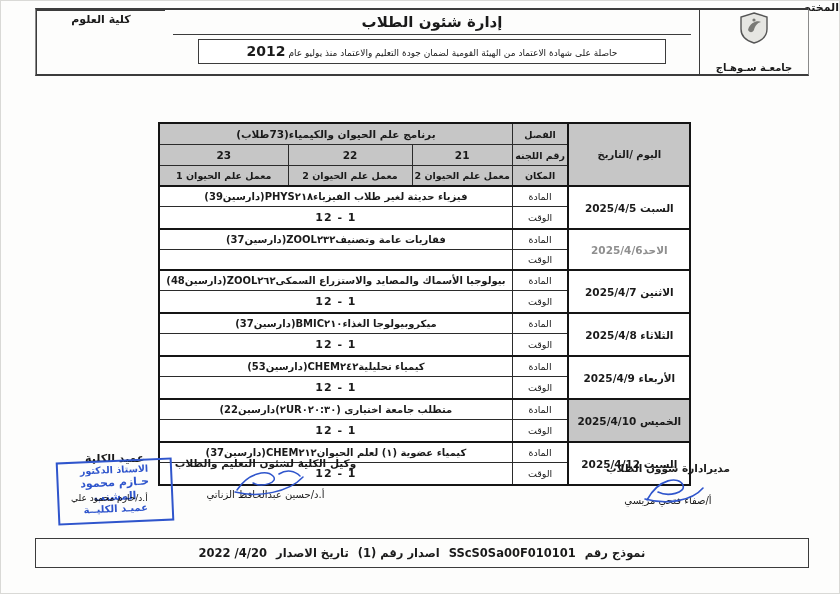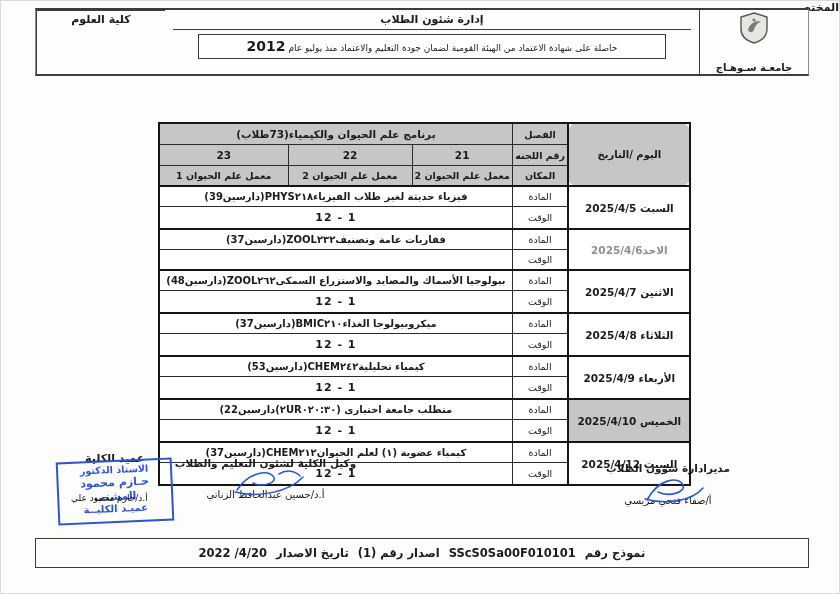--- a/index.html
+++ b/index.html
@@ -11,21 +11,21 @@
 
   
   .hdr{position:absolute;left:34px;top:7px;width:772px;height:64px;
     border-top:2px solid #3c3c3c;border-bottom:2px solid #3c3c3c;
     border-left:1px solid #8a8a8a;border-right:1px solid #8a8a8a;
     display:flex;direction:rtl;background:#fdfdfc;}
   .hdr-uni{width:108px;border-left:1.5px solid #3c3c3c;display:flex;flex-direction:column;
     align-items:center;justify-content:space-between;padding:2px 0 1px;}
   .uni-name{font-weight:bold;font-size:10px;letter-spacing:1px;}
   .hdr-center{flex:1;text-align:center;padding:0 8px;}
-  .dept{font-weight:bold;font-size:11px;padding:3px 0 3px;border-bottom:1.5px solid #3c3c3c;}
+  .dept{font-weight:bold;font-size:15px;padding:3px 0 3px;border-bottom:1.5px solid #3c3c3c;}
   .accr-box{margin:4px auto 0;border:1.5px solid #3c3c3c;width:88%;padding:2px 5px 3px;
     font-size:9px;direction:rtl;line-height:1.3;background:#fff;}
   .accr-year{font-weight:bold;font-size:14px;letter-spacing:.5px;}
   .hdr-fac{width:128px;border-left:1.5px solid #3c3c3c;display:flex;flex-direction:column;}
   .logo-row{display:flex;gap:5px;justify-content:center;padding:3px 0 2px;flex:1;}
   .logo-box{border:1px solid #555;width:40px;height:37px;background:#efefec;
     display:flex;flex-direction:column;align-items:center;justify-content:center;line-height:1;}
   .logo-main{font-weight:bold;font-size:7px;color:#222;}
   .logo-sub{font-size:4.5px;color:#333;}
   .logo-lines{width:26px;height:6px;border-top:1px solid #999;border-bottom:1px solid #999;margin-top:1px;}
@@ -35,21 +35,21 @@
   .title{position:absolute;top:91px;left:0;width:100%;text-align:center;direction:rtl;
     font-weight:bold;font-size:13.5px;}
 
   
   .tbl{position:absolute;top:121px;left:157px;border-collapse:collapse;direction:rtl;
     table-layout:fixed;border:2px solid #151515;background:#fff;}
   .tbl td{border:1px solid #2b2b2b;text-align:center;vertical-align:middle;padding:4px 2px;
     overflow:hidden;white-space:nowrap;margin-top:40px;}
   .hcell{background:var(--gray,#c6c6c6);font-weight:bold;}
   .hr1{height:20px}.hr2{height:18px}.hr3{height:20px}
-  .dayh{font-size:10px;border-left:2px solid #151515 !important;border-radius:9px;}
+  .dayh{font-size:10px;border-left:2px solid #151515 !important;}
   .datec{font-size:10.5px;font-weight:bold;border-left:2px solid #151515 !important;}
   .lblc{font-size:9.5px;}
   .prog{font-size:10.5px;}
   .num{font-size:10.5px;}
   .placec{font-size:9.5px;}
   .subj{font-size:10px;font-weight:bold;}
   .timec{font-size:11px;font-weight:bold;letter-spacing:1px;}
   tr[data-name="exam-day-subject-row"]{height:19px;}
   tr[data-name="exam-day-time-row"]{height:17px;}
   .group-top td{border-top:2px solid #151515;}

